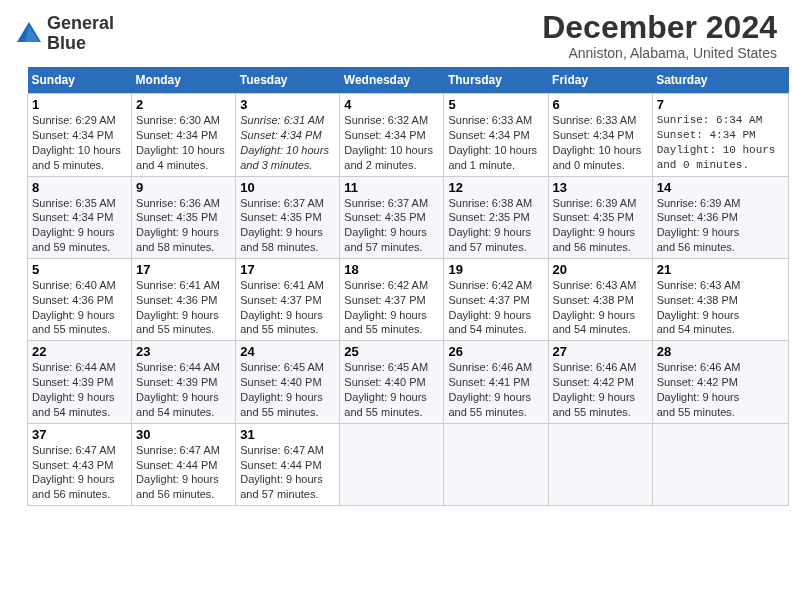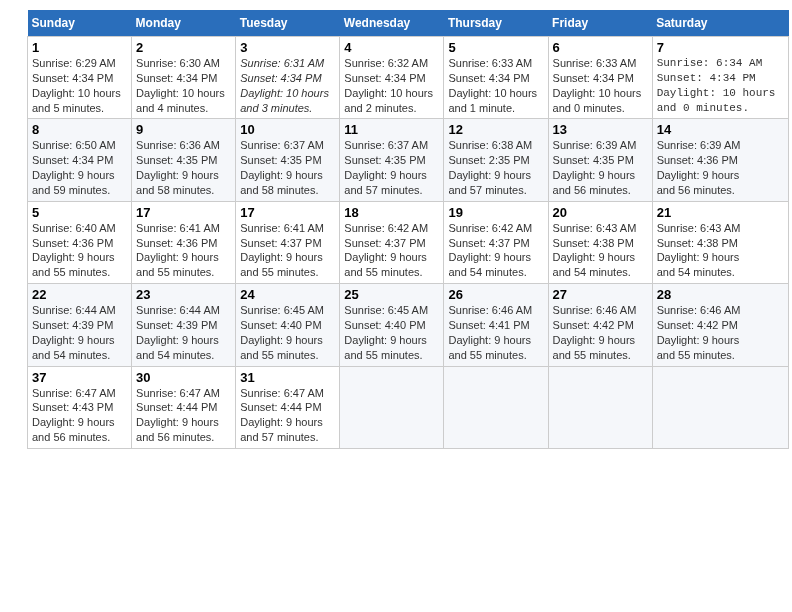--- a/index.html
+++ b/index.html
@@ -86,20 +86,36 @@
       line-height: 1.35;
     }
     .empty-cell {
       background: #f5f7fa !important;
     }
   </style>
 </head>
 <body>
 
 <div class="container">
+  <div class="header-area">
+    <div class="logo">
+      <svg class="logo-icon" viewBox="0 0 28 28">
+        <polygon points="14,2 26,22 2,22" fill="#1a6abf"></polygon>
+        <polygon points="14,6 24,22 10,22" fill="#4a90d9" opacity="0.6"></polygon>
+      </svg>
+      <div>
+        <div class="logo-text">General</div>
+        <div class="logo-text">Blue</div>
+      </div>
+    </div>
+    <div class="title-area">
+      <div class="main-title">December 2024</div>
+      <div class="subtitle">Anniston, Alabama, United States</div>
+    </div>
+  </div>
 
   <table>
     <thead>
       <tr>
       <th>Sunday</th>
           <th>Monday</th>
           <th>Tuesday</th>
           <th>Wednesday</th>
           <th>Thursday</th>
           <th>Friday</th>
@@ -154,21 +170,21 @@
             <span class="day-number">7</span>
             <div class="day-info" style="white-space: pre-line; font-family: Liberation Mono, monospace;">Sunrise: 6:34 AM
 Sunset: 4:34 PM
 Daylight: 10 hours
 and 0 minutes.</div>
           </td>
         </tr>
         <tr>
           <td>
             <span class="day-number">8</span>
-            <div class="day-info" style="white-space: pre-line;">Sunrise: 6:50 AM
+            <div class="day-info" style="white-space: pre-line;">Sunrise: 6:35 AM
 Sunset: 4:34 PM
 Daylight: 9 hours
 and 59 minutes.</div>
           </td>
           <td>
             <span class="day-number">9</span>
             <div class="day-info" style="white-space: pre-line;">Sunrise: 6:36 AM
 Sunset: 4:35 PM
 Daylight: 9 hours
 and 58 minutes.</div>

